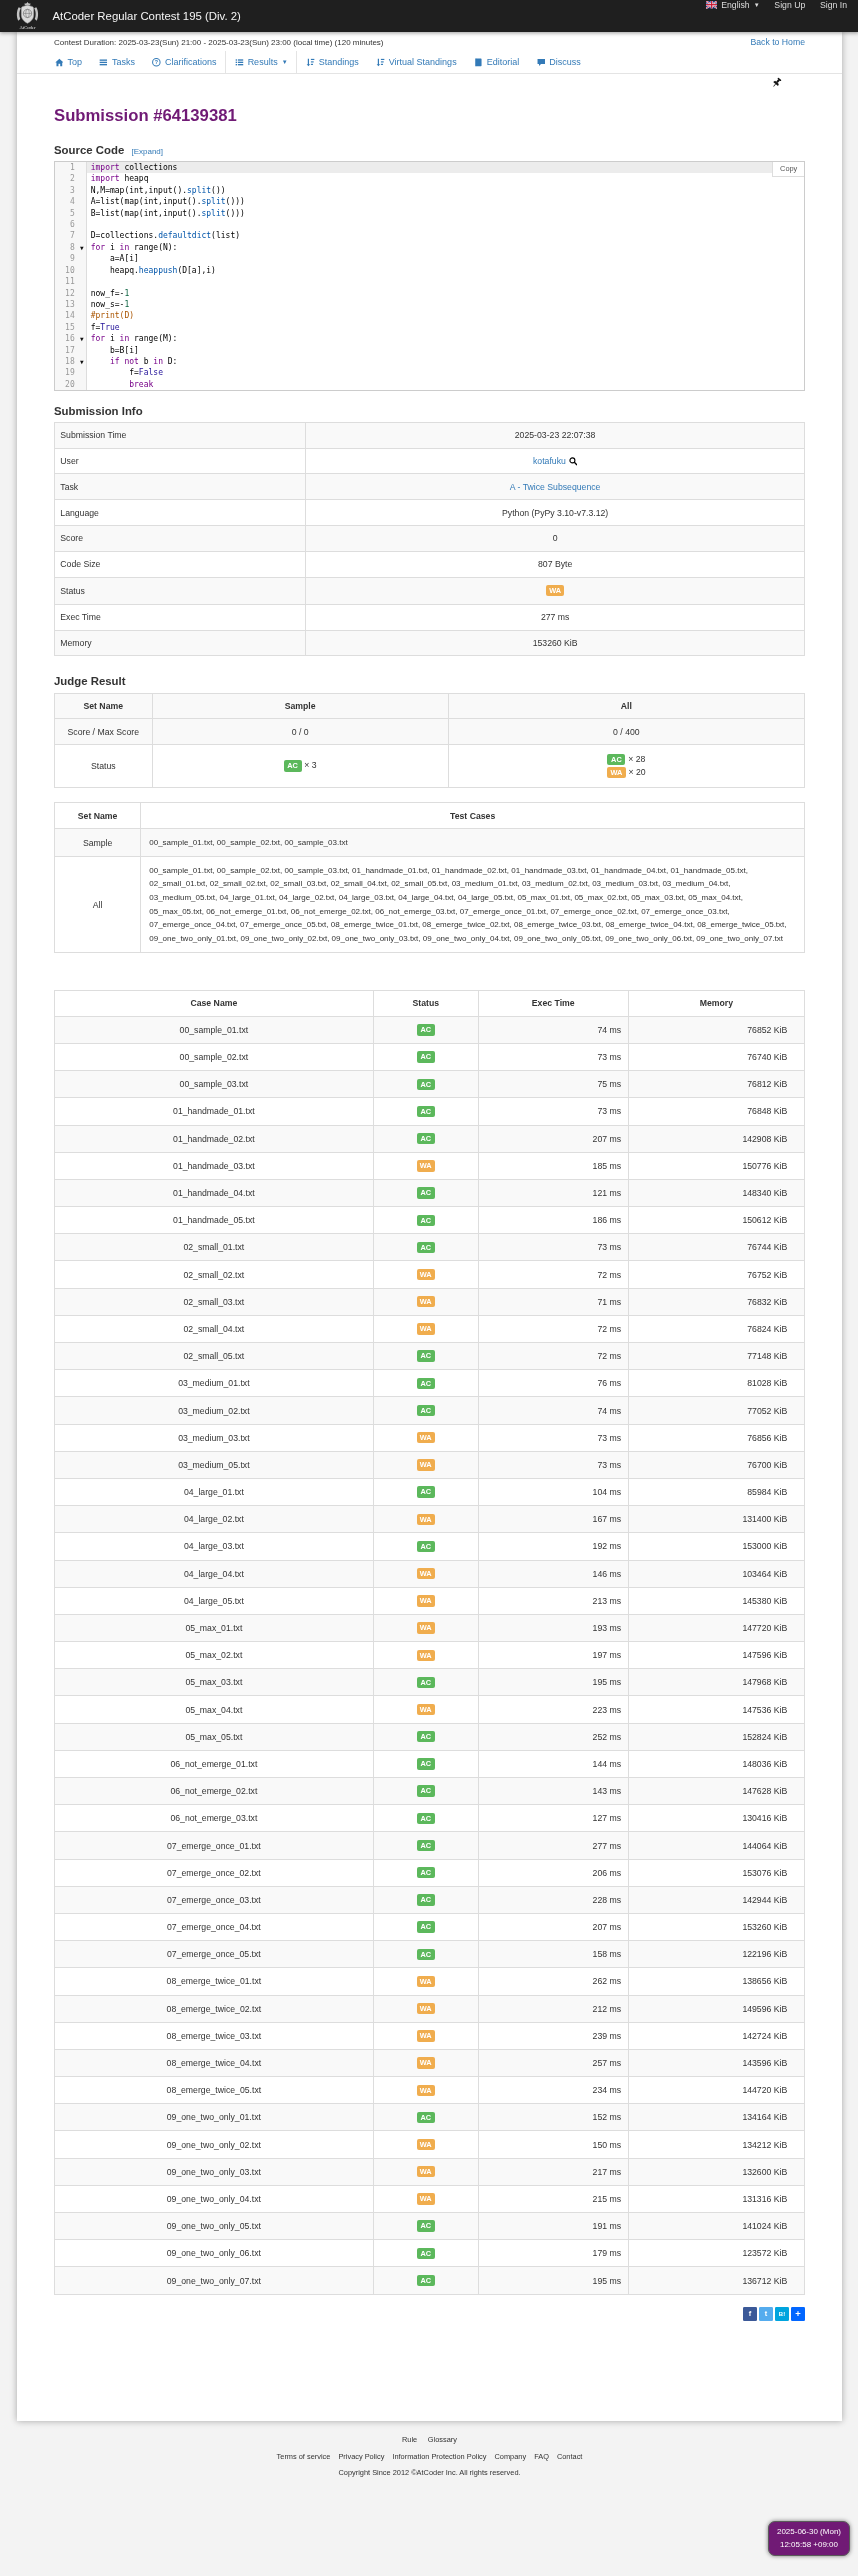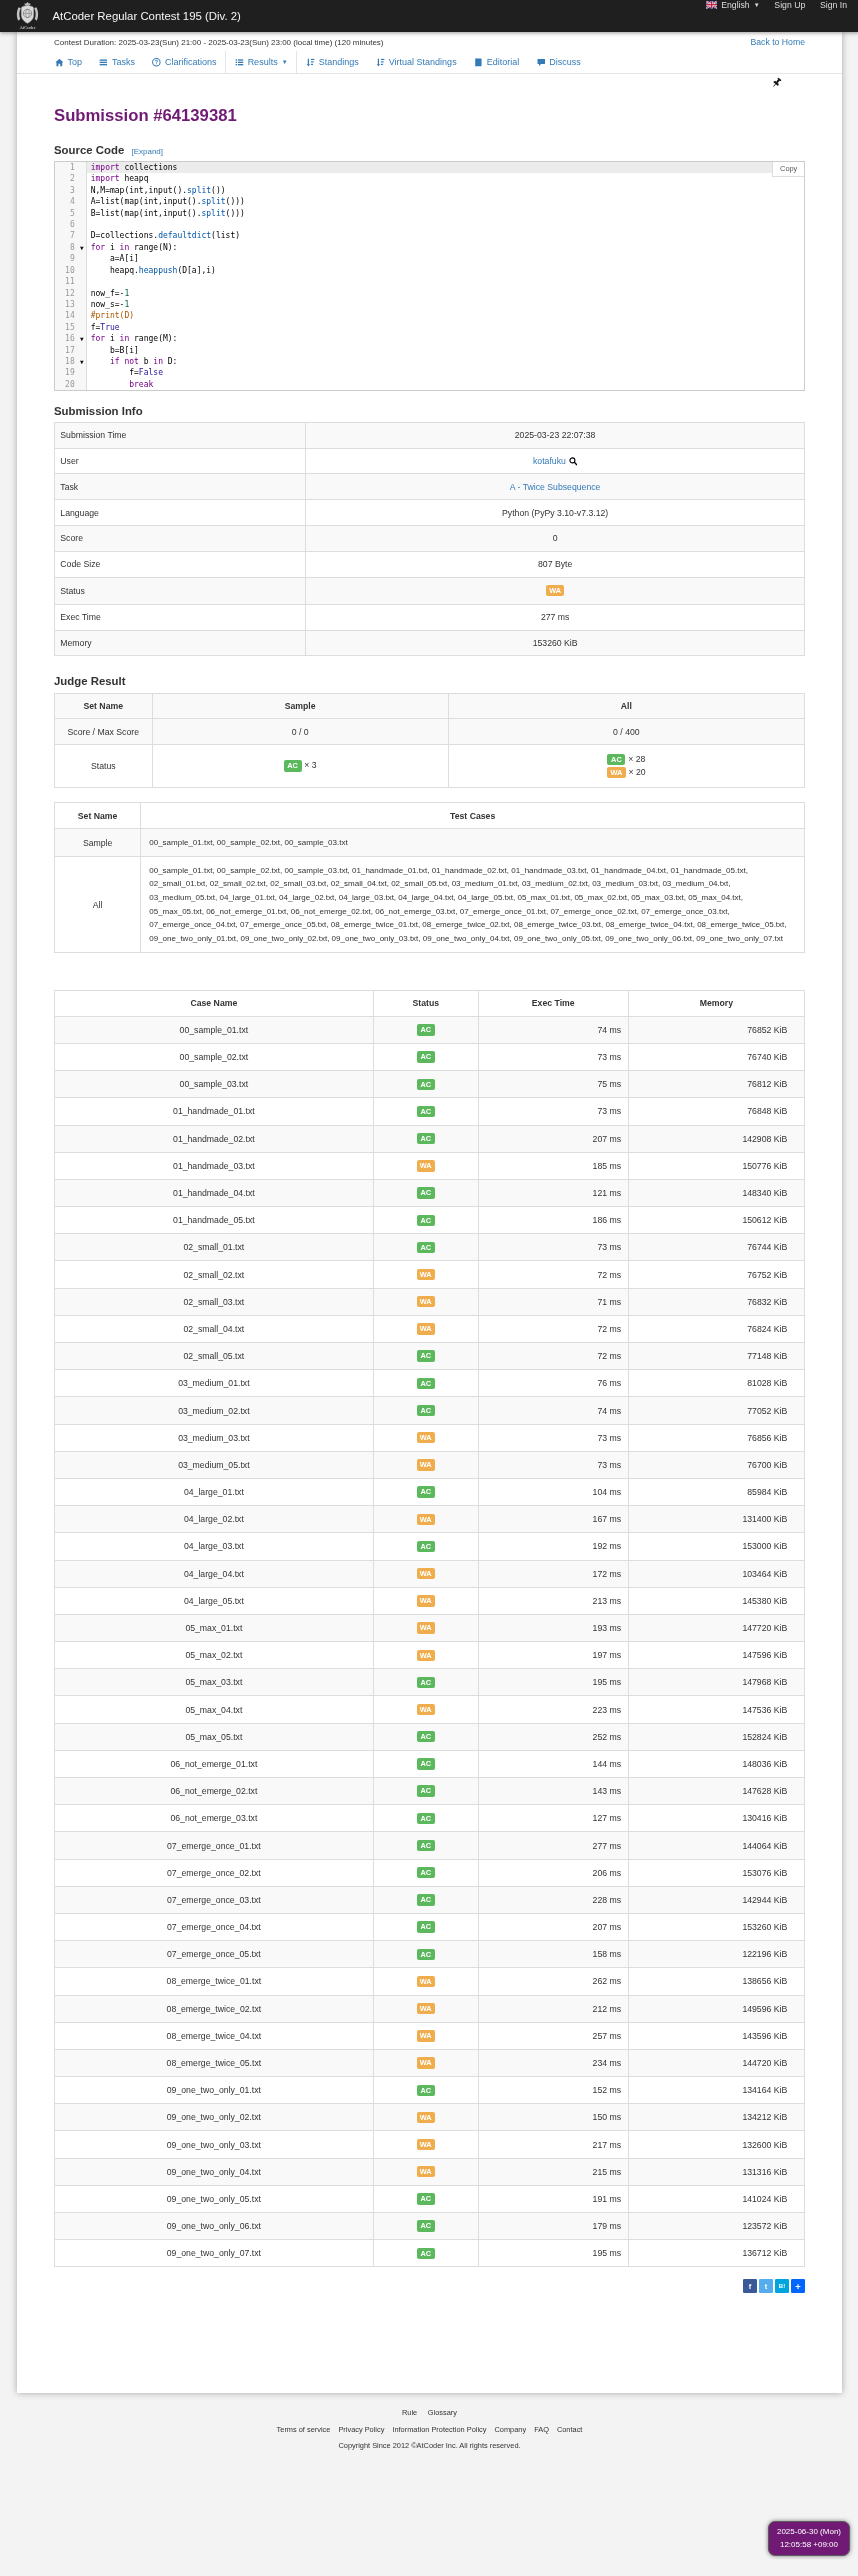--- a/index.html
+++ b/index.html
@@ -613,21 +613,21 @@
           </tr>
           <tr>
             <td>04_large_03.txt</td>
             <td><span class="label-status ac">AC</span></td>
             <td>192 ms</td>
             <td>153000 KiB</td>
           </tr>
           <tr>
             <td>04_large_04.txt</td>
             <td><span class="label-status wa">WA</span></td>
-            <td>172 ms</td>
+            <td>146 ms</td>
             <td>103464 KiB</td>
           </tr>
           <tr>
             <td>04_large_05.txt</td>
             <td><span class="label-status wa">WA</span></td>
             <td>213 ms</td>
             <td>145380 KiB</td>
           </tr>
           <tr>
             <td>05_max_01.txt</td>
@@ -711,20 +711,26 @@
             <td>08_emerge_twice_01.txt</td>
             <td><span class="label-status wa">WA</span></td>
             <td>262 ms</td>
             <td>138656 KiB</td>
           </tr>
           <tr>
             <td>08_emerge_twice_02.txt</td>
             <td><span class="label-status wa">WA</span></td>
             <td>212 ms</td>
             <td>149596 KiB</td>
+          </tr>
+          <tr>
+            <td>08_emerge_twice_03.txt</td>
+            <td><span class="label-status wa">WA</span></td>
+            <td>239 ms</td>
+            <td>142724 KiB</td>
           </tr>
           <tr>
             <td>08_emerge_twice_04.txt</td>
             <td><span class="label-status wa">WA</span></td>
             <td>257 ms</td>
             <td>143596 KiB</td>
           </tr>
           <tr>
             <td>08_emerge_twice_05.txt</td>
             <td><span class="label-status wa">WA</span></td>

